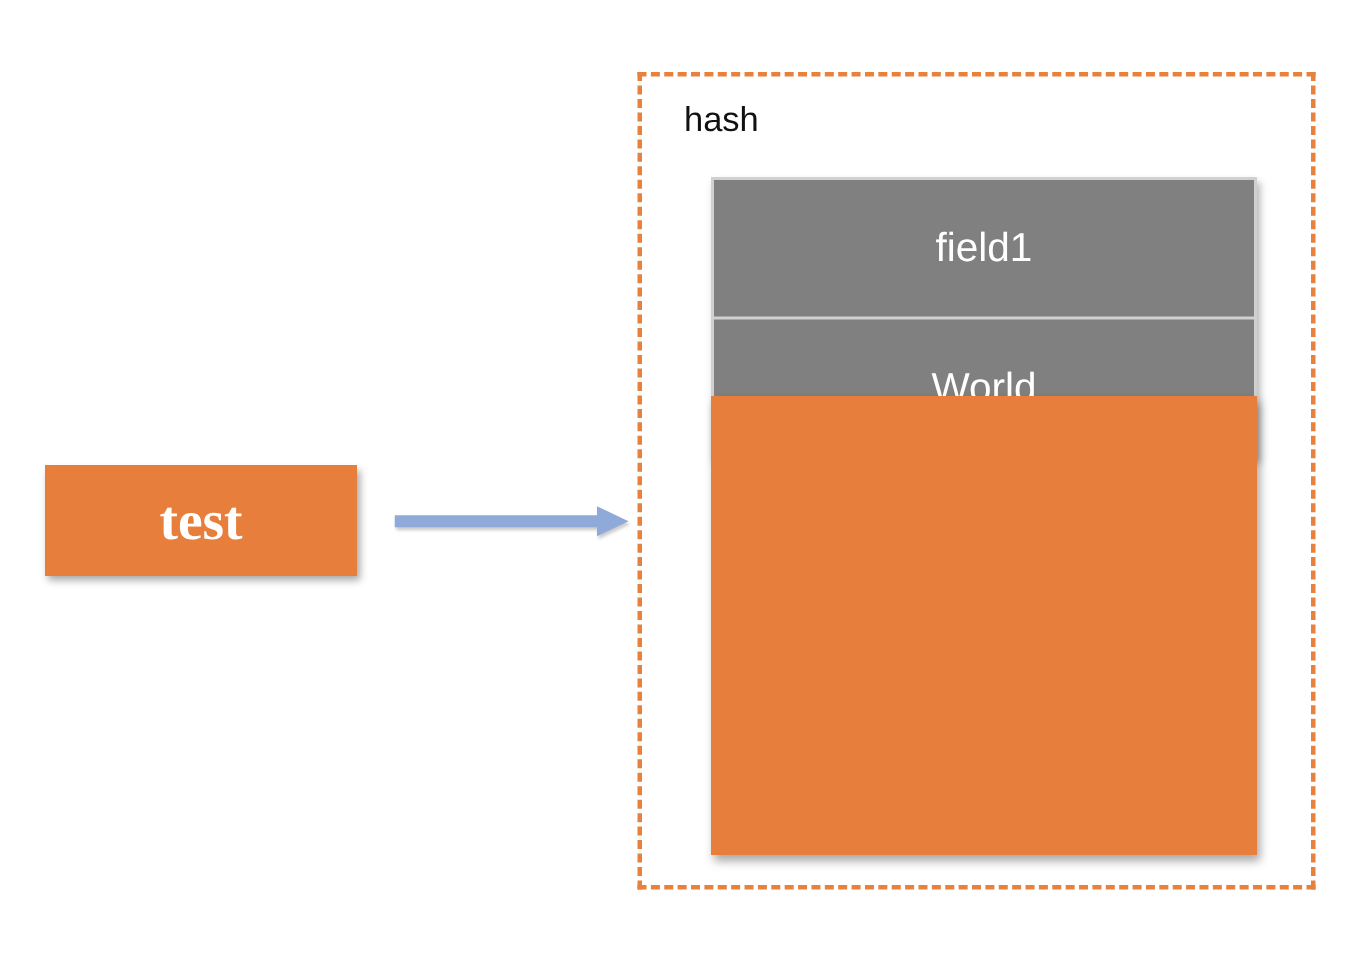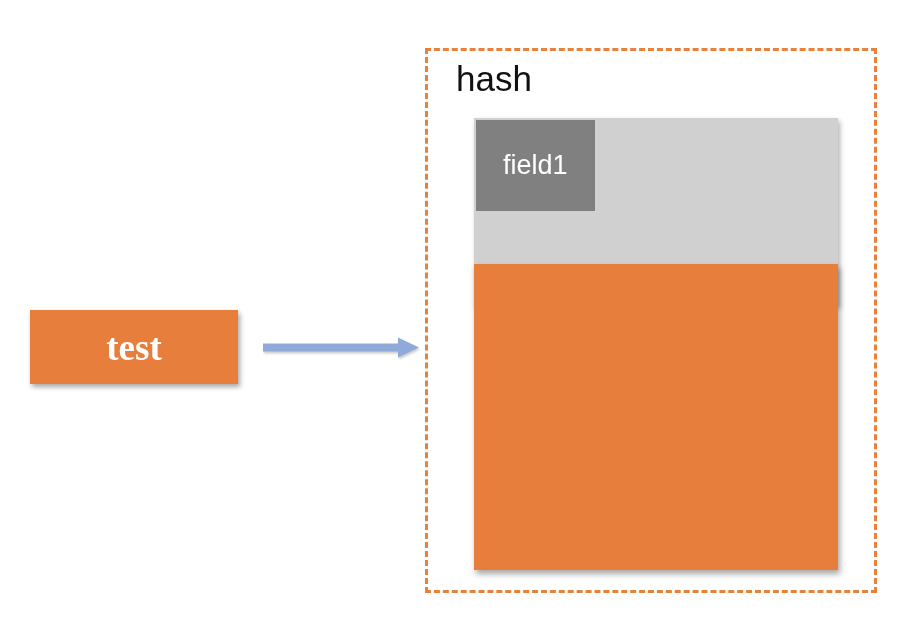--- a/index.html
+++ b/index.html
@@ -65,34 +65,34 @@
     left: 425px;
     top: 48px;
     width: 452px;
     height: 545px;
     border: 3px dashed var(--dashed-border, #E8813C);
   }
   .hash-label {
     position: absolute;
     left: 28px;
     top: 8px;
-    font-size: 35px;
+    font-size: 23px;
     line-height: 40px;
     color: var(--hash-label-text, #111);
   }
 
   
   .hash-table {
     position: absolute;
     left: 46px;
     top: 67px;
     width: 364px;
     height: 188px;
     display: grid;
-    grid-template-columns: 1fr 1fr 1fr;
+    grid-template-columns: 1fr;
     grid-template-rows: 1fr 1fr;
     gap: 2px;
     background: var(--cell-divider, #D0D0D0);
     border: 2px solid var(--cell-divider, #D0D0D0);
     box-shadow: 2px 3px 5px rgba(0,0,0,0.3);
   }
   .cell {
     background: var(--gray-cell, #808080);
     color: var(--cell-text, #fff);
     font-size: 27px;
@@ -124,18 +124,19 @@
   <svg class="arrow" viewBox="0 0 157 23" aria-hidden="true">
     <line class="arrow-line" x1="0" y1="11.5" x2="137" y2="11.5"></line>
     <polygon class="arrow-head" points="135,1.5 156,11.5 135,21.5"></polygon>
   </svg>
 
   <div class="hash-container">
     <div class="hash-label">hash</div>
 
     <div class="hash-table">
       <div class="cell">field1</div>
+      <div class="cell">World</div>
     </div>
 
     <div class="value-block"></div>
   </div>
 
 </div>
 
 </body></html>

